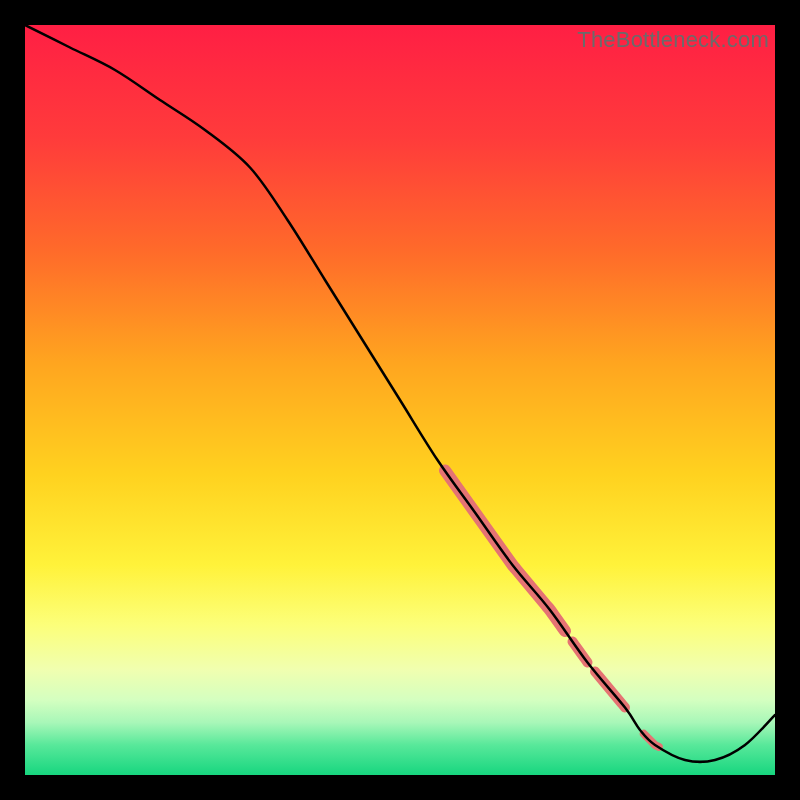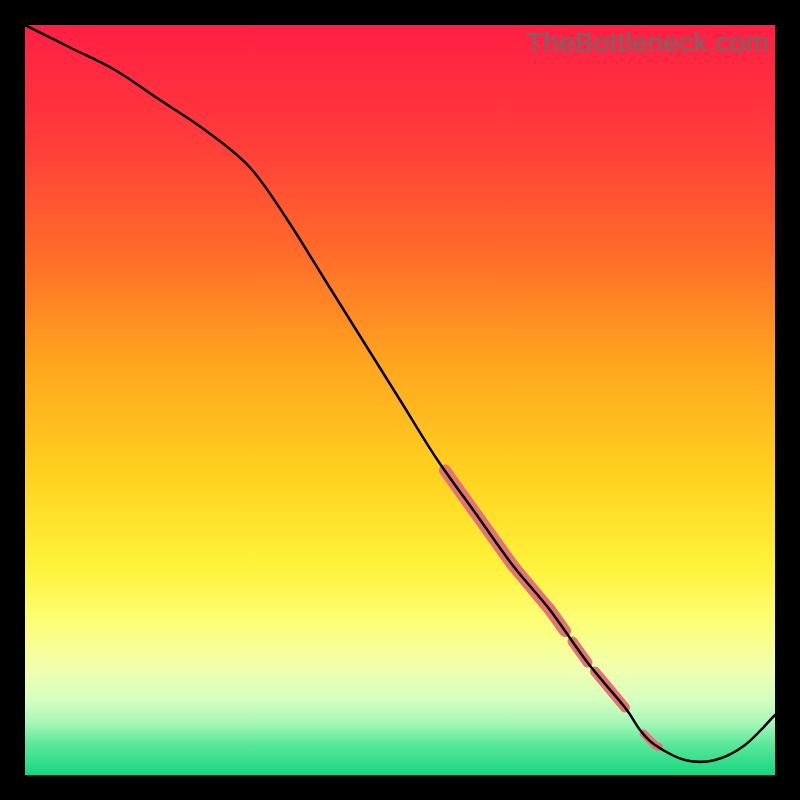--- a/index.html
+++ b/index.html
@@ -24,21 +24,21 @@
     left: 0;
     top: 0;
     width: 750px;
     height: 750px;
   }
   .watermark {
     position: absolute;
     top: 2px;
     right: 6px;
     color: #6b6b6b;
-    font-size: 28px;
+    font-size: 22px;
     font-weight: 500;
     letter-spacing: 0.2px;
     user-select: none;
   }
 </style>
 </head>
 <body>
 
 <div class="frame">
   <svg class="plot-area" viewBox="0 0 750 750">

